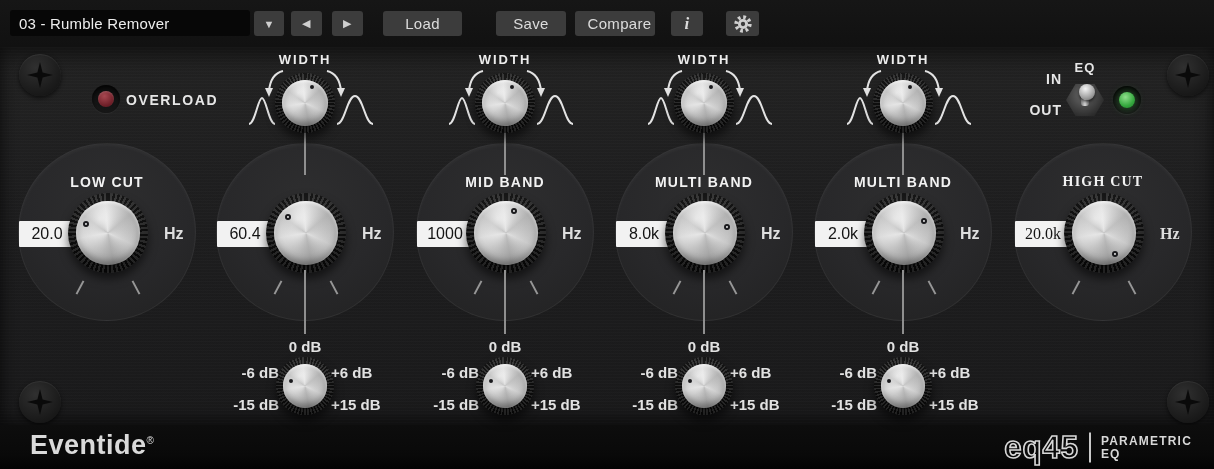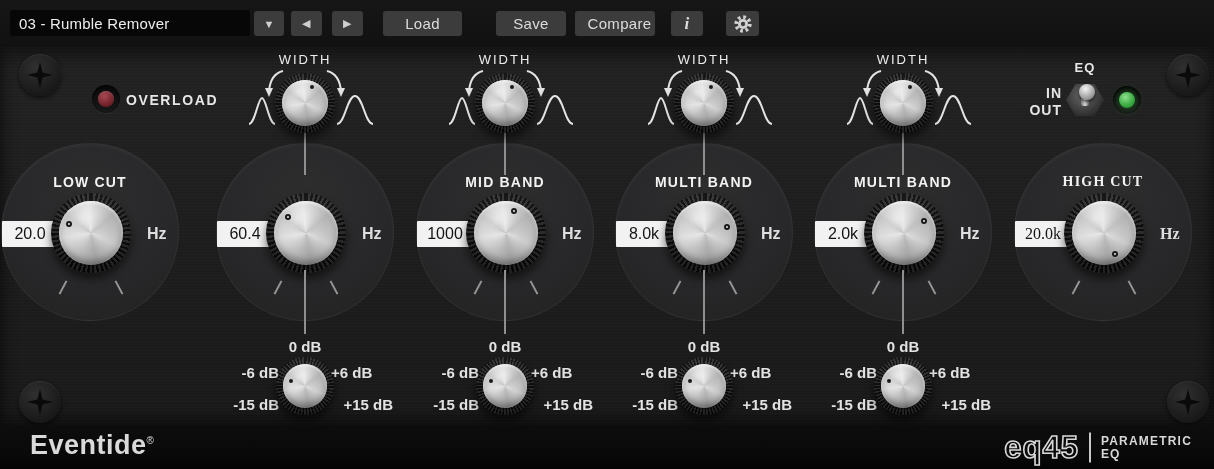--- a/index.html
+++ b/index.html
@@ -100,32 +100,32 @@
   .knurl-sm { width:60px; height:60px; }
   .knurl-sm .face { inset:7px; }
   .knurl-gain { width:58px; height:58px; }
   .knurl-gain .face { inset:7px; }
   .dot { position:absolute; border-radius:50%; z-index:2; border:2.5px solid #1a1a1d;
     background:radial-gradient(circle at 40% 35%, #fbfbfb, #cdcdcd); }
   .dot-main { width:6px; height:6px; }
   .dot-sm { width:4px; height:4px; }
   
   .width-mod { position:absolute; top:52px; width:140px; height:86px; }
-  .width-label { position:absolute; left:0; top:0; width:100%; text-align:center; font-size:13px; font-weight:400; letter-spacing:2px; color:#ececec; }
+  .width-label { position:absolute; left:0; top:0; width:100%; text-align:center; font-size:13px; font-weight:700; letter-spacing:2px; color:#ececec; }
   .width-mod svg { position:absolute; left:0; top:10px; }
   .width-mod .knurl { left:40px; top:21px; }
   
   .vline { position:absolute; width:2px; background:#8f8f8f; z-index:3; }
   
   .gain-mod { position:absolute; top:333px; width:164px; height:84px; color:#e2e2e2; font-size:15px; font-weight:700; }
   .gain-top { position:absolute; left:0; top:5px; width:100%; text-align:center; }
   .gain-ml { position:absolute; left:0; top:31px; width:56px; text-align:right; }
   .gain-mr { position:absolute; left:108px; top:31px; width:56px; text-align:left; }
   .gain-ll { position:absolute; left:-4px; top:63px; width:60px; text-align:right; }
-  .gain-lr { position:absolute; left:108px; top:63px; width:62px; text-align:right; }
+  .gain-lr { position:absolute; left:108px; top:63px; width:62px; text-align:left; }
   .gain-mod .knurl { left:53px; top:24px; }
   
   .footer { position:absolute; left:0; top:425px; width:1214px; height:44px;
     background:linear-gradient(#0d0d0d,#090909 70%,#030303); }
   .brand { position:absolute; left:30px; top:50%; transform:translateY(-54%); font-size:27px; font-weight:800; letter-spacing:.5px; color:#dadada; }
   .brand sup { font-size:10px; font-weight:400; vertical-align:super; }
   .logo-cluster { position:absolute; right:22px; top:50%; transform:translateY(-50%); display:flex; align-items:center; gap:10px; }
   .product-logo { font-size:31px; font-weight:800; letter-spacing:1px; color:transparent; -webkit-text-stroke:1.6px #d8d8d8; line-height:1; }
   .logo-divider { width:2px; height:30px; background:#c9c9c9; }
   .tagline { font-size:12px; font-weight:700; letter-spacing:1.2px; color:#d8d8d8; line-height:13px; }
@@ -175,21 +175,21 @@
     <div class="screw" style="left:1167px;top:334px;">
         <div class="star"></div>
       </div>
 
     <div class="led-well" style="left:92px;top:38px;width:28px;height:28px;">
       <div class="led-core" style="left:6px;top:6px;width:16px;height:16px;background:radial-gradient(circle at 40% 32%, #a74750, #6b1d26 70%, #4d141b);box-shadow:inset 0 1px 2px rgba(255,255,255,.18);"></div>
     </div>
     <div class="overload-label" style="top:45px;">OVERLOAD</div>
 
     <div class="eq-title" style="top:13px;">EQ</div>
-    <div class="eq-in" style="top:38px;">IN</div>
+    <div class="eq-in" style="top:24px;">IN</div>
     <div class="eq-out" style="top:55px;">OUT</div>
     <div class="toggle-nut" style="top:37px;"></div>
     <div class="toggle-stem" style="top:45px;"></div>
     <div class="toggle-ball" style="top:37px;"></div>
     <div class="led-well" style="left:1113px;top:39px;width:28px;height:28px;">
       <div class="led-core" style="left:6px;top:6px;width:16px;height:16px;background:radial-gradient(circle at 40% 32%, #8fe08c, #35a83e 60%, #1f7d2c);box-shadow:0 0 10px rgba(70,200,80,.5);"></div>
     </div>
 
     <div class="vline" style="left:304px;top:73px;height:55px;"></div>
     <div class="vline" style="left:304px;top:223px;height:64px;"></div>
@@ -261,21 +261,21 @@
         <path d="M92,9 C101,11 105,19 106,29" fill="none" stroke="#e3e3e3" stroke-width="2"></path>
         <path d="M102,26 L110,26 L106,35 Z" fill="#e3e3e3"></path>
       </svg>
       <div class="knurl knurl-sm">
           <div class="face">
             <div class="dot dot-sm" style="left:28px;top:5px;"></div>
           </div>
         </div>
     </div>
 
-    <div class="circle" style="left:1px;top:96px;">
+    <div class="circle" style="left:18px;top:96px;">
       <div class="band-label">LOW CUT</div>
       <div class="value-box">20.0</div>
       <div class="unit">Hz</div>
       <div class="tick tick-l"></div>
       <div class="tick tick-r"></div>
       <div class="knurl knurl-main">
         <div class="face">
             <div class="dot dot-main" style="left:6.5px;top:19.5px;"></div>
           </div>
       </div>

